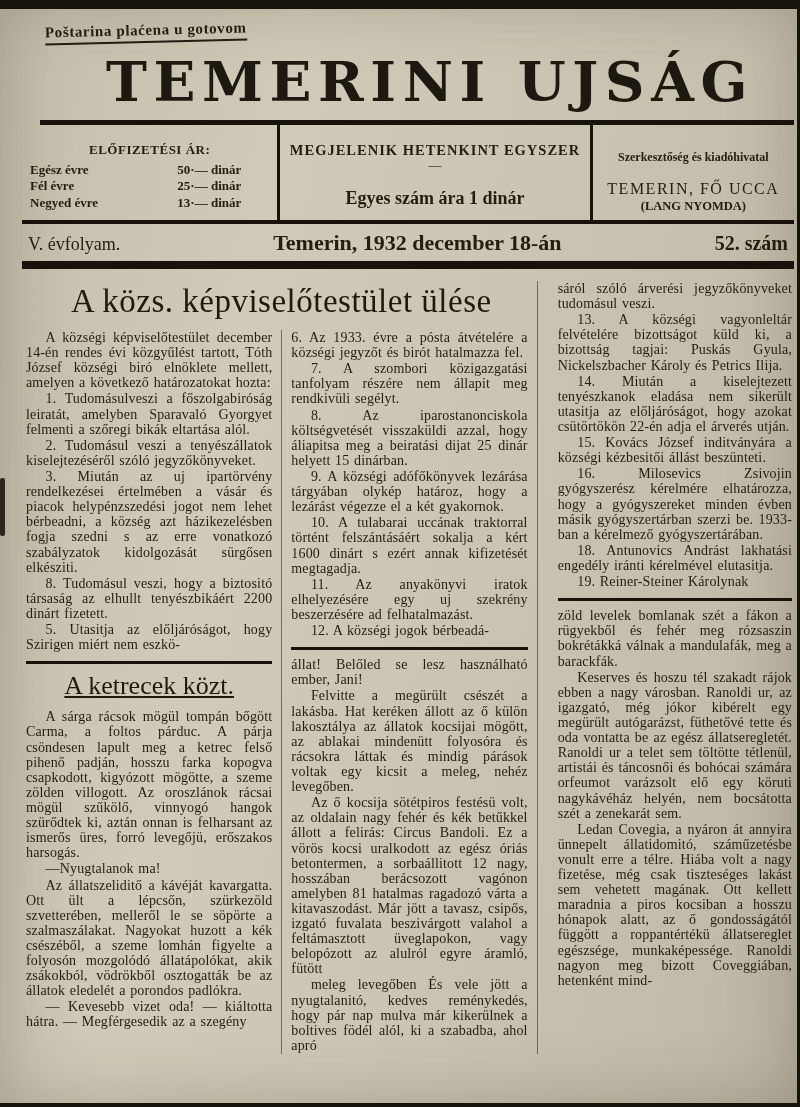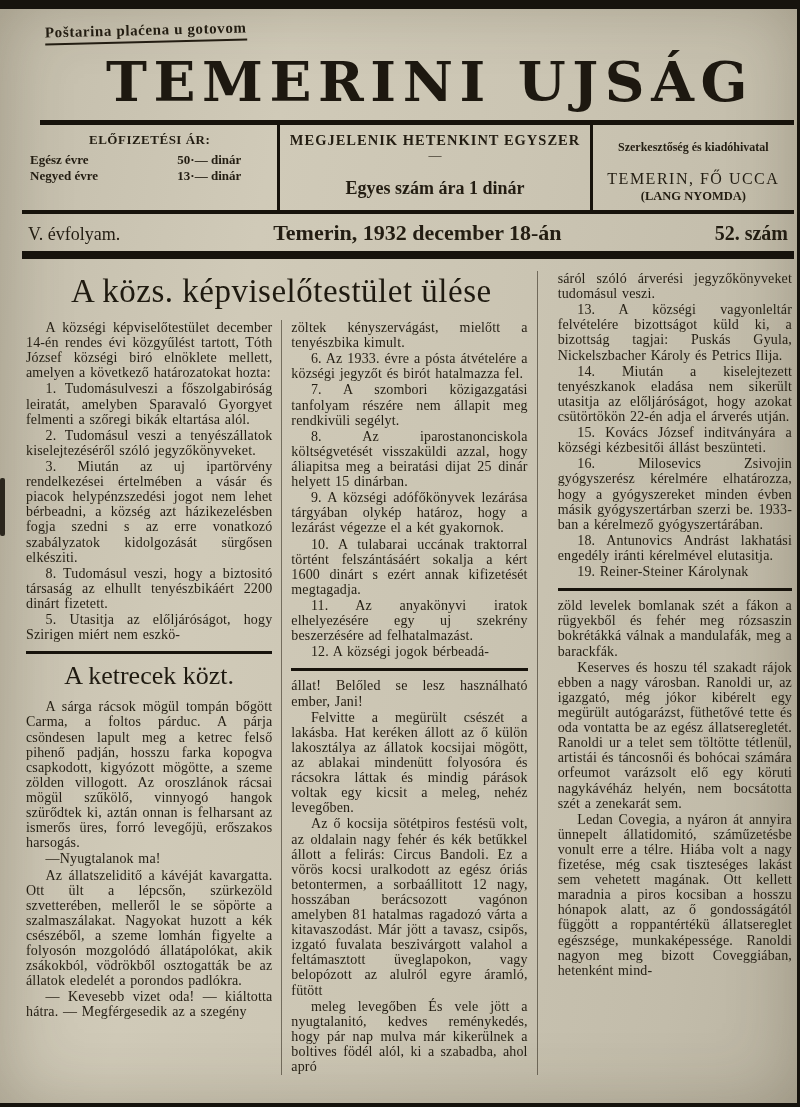--- a/index.html
+++ b/index.html
@@ -41,21 +41,21 @@
     white-space: nowrap;
     color: #1d1810;
   }
   .masthead-rule { height: 5px; background: #17130c; margin: 6px 6px 0 40px; }
 
   .infobox {
     display: flex;
     margin: 0 6px 0 22px;
     border-bottom: 4px solid #17130c;
   }
-  .infobox .cell { padding: 7px 8px 6px; }
+  .infobox .cell { padding: 17px 8px 6px; }
   .cell-left   { flex: 0 0 31%; }
   .cell-center { flex: 0 0 38%; border-left: 3px solid #17130c; border-right: 3px solid #17130c; text-align: center; }
   .cell-right  { flex: 1; text-align: center; }
   .sub-title { text-align: center; font-size: 13px; font-weight: bold; letter-spacing: 0.5px; margin-bottom: 4px; }
   .sub-row { display: flex; font-size: 13px; font-weight: bold; line-height: 1.25; }
   .sub-row .lbl { flex: 1; }
   .sub-row .val { flex: 0 0 92px; text-align: left; margin-left: 40px; }
   .pub-line1 { font-size: 14.5px; font-weight: bold; letter-spacing: 1px; margin-top: 0; }
   .pub-dash  { font-size: 13px; line-height: 0.9; }
   .pub-line2 { font-size: 18px; font-weight: bold; margin-top: 17px; }
@@ -102,20 +102,21 @@
 
   .art-divider {
     border: none; border-top: 3px solid #17130c;
     margin: 9px 0 7px;
   }
   .art2-title {
     margin: 4px 0 8px;
     font-size: 26px; font-weight: normal;
     text-align: center;
     color: #1f1a10;
+    text-decoration: underline;
   }
 </style>
 </head>
 <body>
 
 <div class="page">
   <div class="edge edge-top"></div>
   <div class="edge edge-right"></div>
   <div class="edge edge-bottom"></div>
   <div class="edge edge-left-mark"></div>
@@ -126,20 +127,24 @@
   <div class="masthead-rule"></div>
 
   <div class="infobox">
     <div class="cell cell-left">
       <div class="sub-title">ELŐFIZETÉSI ÁR:</div>
       <div class="sub-row">
         <span class="lbl">Egész évre</span>
         <span class="val">50·— dinár</span>
       </div>
       <div class="sub-row">
+        <span class="lbl">Fél évre</span>
+        <span class="val">25·— dinár</span>
+      </div>
+      <div class="sub-row">
         <span class="lbl">Negyed évre</span>
         <span class="val">13·— dinár</span>
       </div>
     </div>
     <div class="cell cell-center">
       <div class="pub-line1">MEGJELENIK HETENKINT EGYSZER</div>
       <div class="pub-dash">—</div>
       <div class="pub-line2">Egyes szám ára 1 dinár</div>
     </div>
     <div class="cell cell-right">
@@ -172,21 +177,20 @@
       <div class="paras">
           <p>A sárga rácsok mögül tompán bőgött Carma, a foltos párduc. A párja csöndesen lapult meg a ketrec felső pihenő padján, hosszu farka kopogva csapkodott, kigyózott mögötte, a szeme zölden villogott. Az oroszlánok rácsai mögül szűkölő, vinnyogó hangok szürődtek ki, aztán onnan is felharsant az ismerős üres, forró levegőjü, erőszakos harsogás.</p>
           <p>—Nyugtalanok ma!</p>
           <p>Az állatszeliditő a kávéját kavargatta. Ott ült a lépcsőn, szürkezöld szvetterében, melleről le se söpörte a szalmaszálakat. Nagyokat huzott a kék csészéből, a szeme lomhán figyelte a folyosón mozgolódó állatápolókat, akik zsákokból, vödrökből osztogatták be az állatok eledelét a porondos padlókra.</p>
           <p>— Kevesebb vizet oda! — kiáltotta hátra. — Megférgesedik az a szegény</p>
         </div>
     </div>
 
     <div class="colB">
       <div class="paras cont-first">
-          <p>zöltek kényszervágást, mielőtt a tenyészbika kimult.</p>
           <p>6. Az 1933. évre a pósta átvételére a községi jegyzőt és birót hatalmazza fel.</p>
           <p>7. A szombori közigazgatási tanfolyam részére nem állapit meg rendkivüli segélyt.</p>
           <p>8. Az iparostanonciskola költségvetését visszaküldi azzal, hogy áliapitsa meg a beiratási dijat 25 dinár helyett 15 dinárban.</p>
           <p>9. A községi adófőkönyvek lezárása tárgyában olykép határoz, hogy a lezárást végezze el a két gyakornok.</p>
           <p>10. A tulabarai uccának traktorral történt felszántásáért sokalja a kért 1600 dinárt s ezért annak kifizetését megtagadja.</p>
           <p>11. Az anyakönyvi iratok elhelyezésére egy uj szekrény beszerzésére ad felhatalmazást.</p>
           <p>12. A községi jogok bérbeadá-</p>
         </div>
       <hr class="art-divider">
       <div class="paras cont-first">

